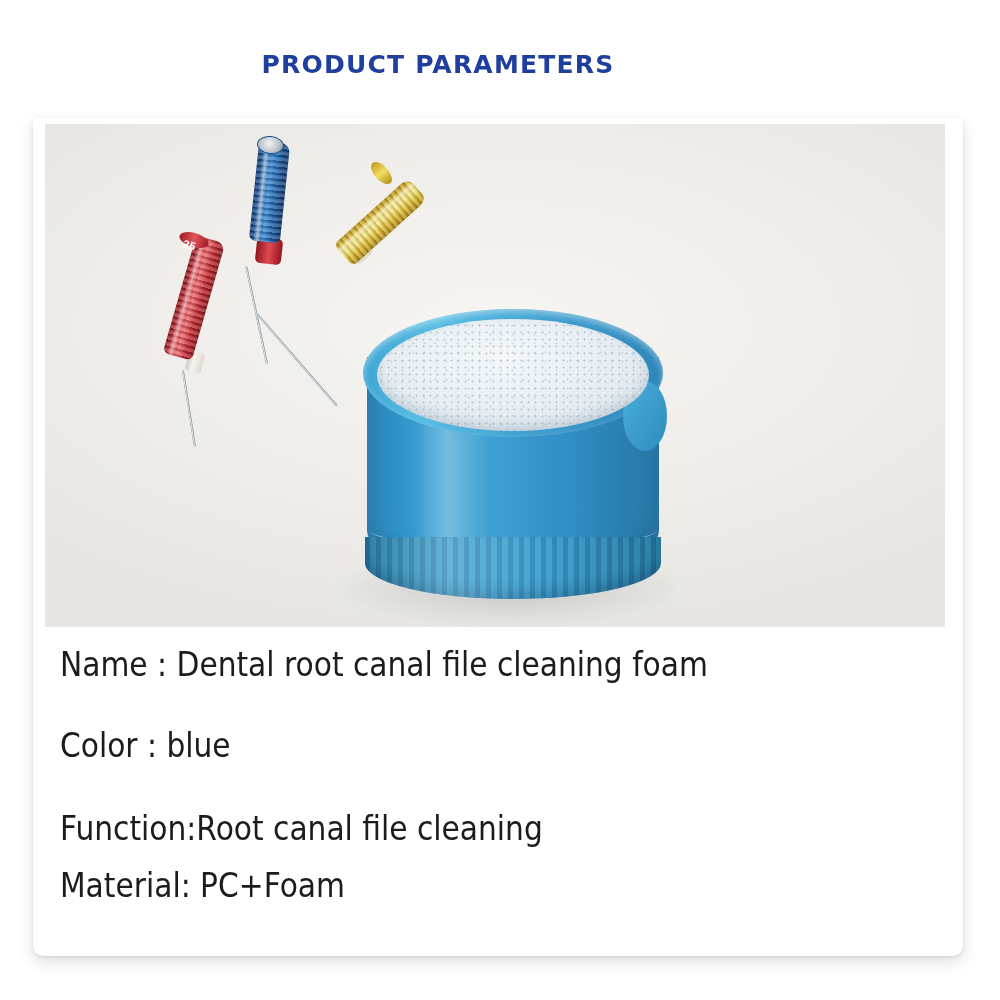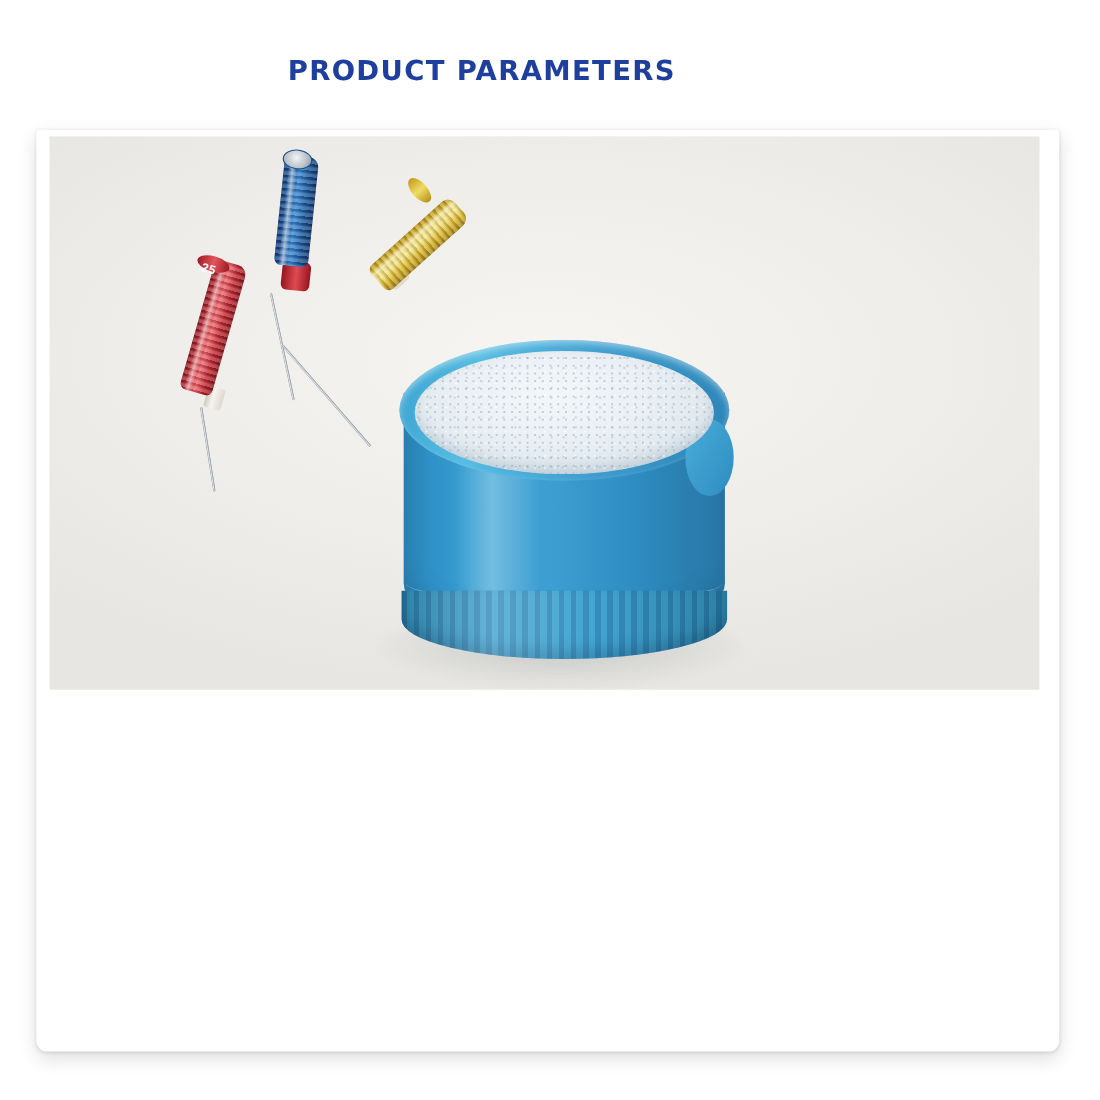--- a/index.html
+++ b/index.html
@@ -341,14 +341,20 @@
         <div class="ribs"></div>
         <div class="gloss"></div>
       </div>
       <div class="cap" style="left:68px; top:14px; width:27px; height:14px;
                   transform: rotate(48deg);
                   background: linear-gradient(90deg,#c49c1d,#f0dd63,#b8901a);"></div>
     </div>
 
   </div>
 
+  <div class="spec-list">
+    <div class="spec-line l1">Name : Dental root canal file cleaning foam</div>
+    <div class="spec-line l2">Color : blue</div>
+    <div class="spec-line l3">Function:Root canal file cleaning</div>
+    <div class="spec-line l4">Material: PC+Foam</div>
+  </div>
 
 </div>
 
 </body></html>

